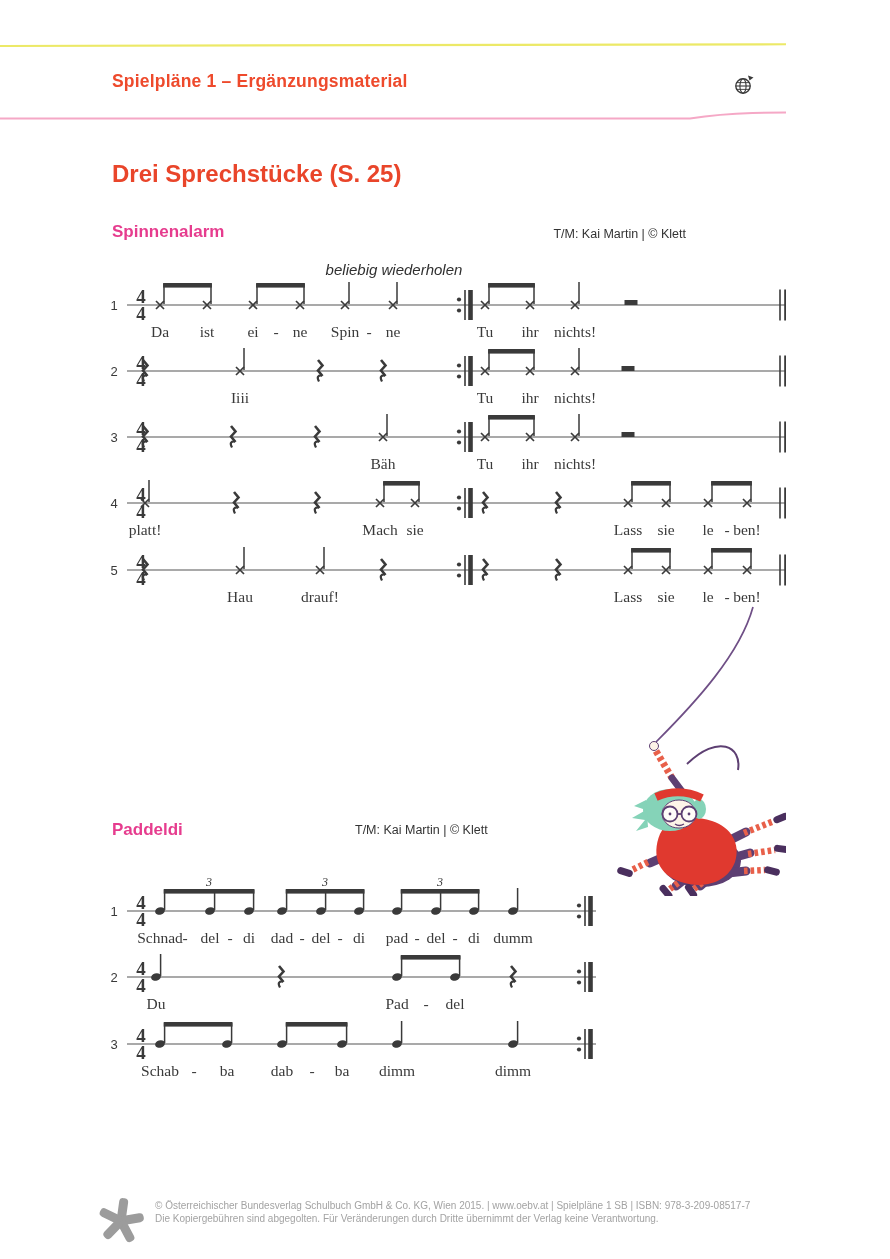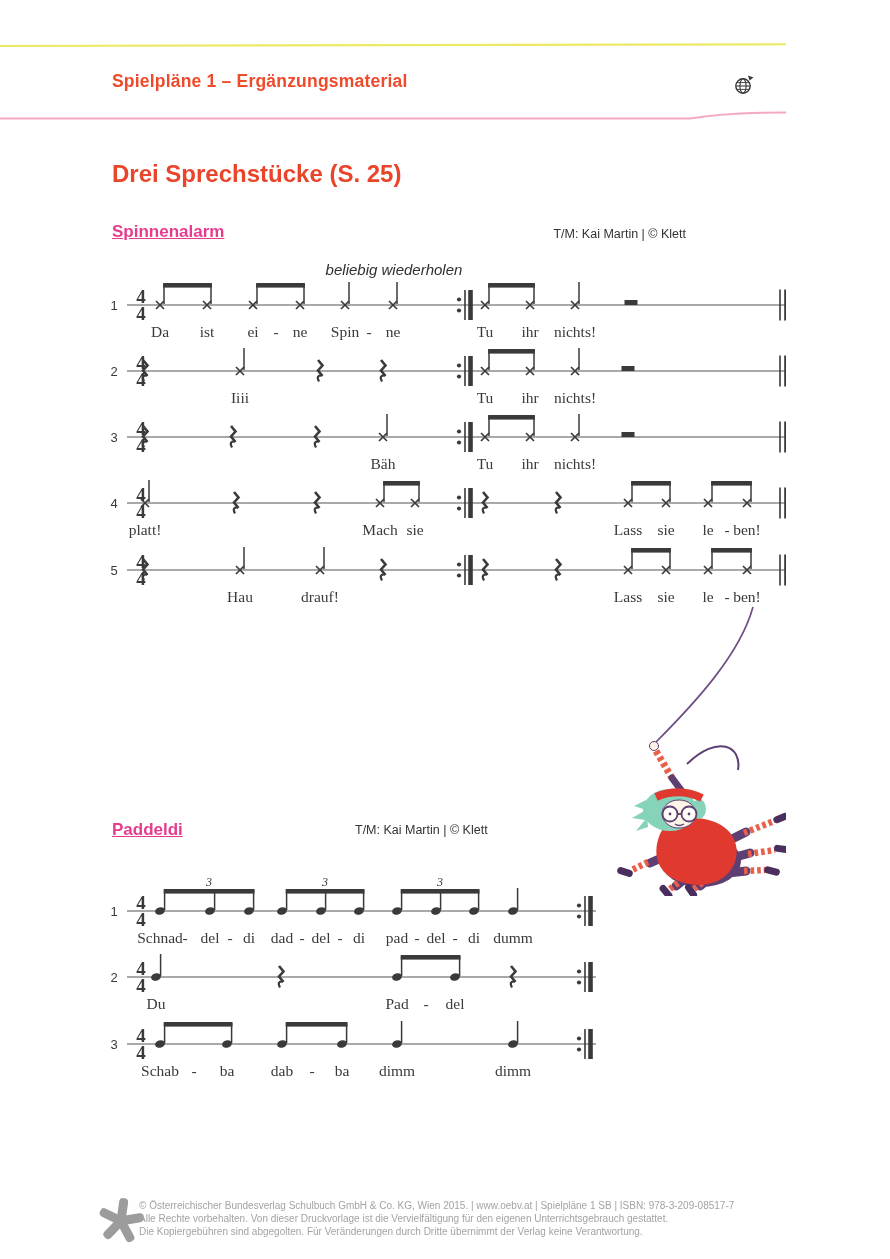--- a/index.html
+++ b/index.html
@@ -2,25 +2,25 @@
 <html><head>
 <meta charset="utf-8">
 <style>
   html,body{margin:0;padding:0;background:#ffffff;}
   .page{position:relative;width:786px;height:1259px;background:#ffffff;overflow:hidden;
         font-family:"Liberation Sans",sans-serif;color:#3a3a3a;}
   .abs{position:absolute;}
   .header-title{left:112px;top:71px;font-size:17.5px;font-weight:bold;color:#ee4a2c;letter-spacing:.2px;}
   .web-code{left:789px;top:79px;font-size:13px;color:#3a3a3a;}
   .page-title{left:112px;top:160px;font-size:24px;font-weight:bold;color:#e9452a;}
-  .sec-title{font-size:17px;font-weight:bold;color:#e63c8e;text-decoration:underline;}
+  .sec-title{font-size:17px;font-weight:bold;color:#e63c8e;}
   .credit{font-size:12.5px;color:#333;text-align:right;}
   .instr{font-size:15px;font-style:italic;color:#2f2f2f;}
   .staff{position:absolute;left:104px;width:700px;height:84px;}
-  .footer-text{left:139px;top:1199px;font-size:10px;line-height:13px;color:#a3a3a3;}
+  .footer-text{left:155px;top:1199px;font-size:10px;line-height:13px;color:#a3a3a3;}
   .page-num{left:796px;top:1207px;font-size:13.5px;color:#555;}
   svg{display:block;}
 </style>
 </head>
 <body>
 
 <div class="page">
 
   <svg class="abs" style="left:0;top:0;" width="890" height="130">
     <path d="M0,46 C220,43.5 540,45.5 890,44" stroke="#ece967" stroke-width="2.2" fill="none"></path>
@@ -427,18 +427,17 @@
     <g fill="#9c9c9c">
       <rect x="-4.5" y="-23" width="9" height="23" rx="4" transform="translate(23,25) rotate(8)"></rect>
       <rect x="-4.5" y="-23" width="9" height="23" rx="4" transform="translate(23,25) rotate(80)"></rect>
       <rect x="-4.5" y="-23" width="9" height="23" rx="4" transform="translate(23,25) rotate(152)"></rect>
       <rect x="-4.5" y="-23" width="9" height="23" rx="4" transform="translate(23,25) rotate(224)"></rect>
       <rect x="-4.5" y="-23" width="9" height="23" rx="4" transform="translate(23,25) rotate(296)"></rect>
     </g>
   </svg>
   <div class="abs footer-text">
     <div>© Österreichischer Bundesverlag Schulbuch GmbH &amp; Co. KG, Wien 2015. | www.oebv.at | Spielpläne 1 SB | ISBN: 978-3-209-08517-7</div>
-    <div>Alle Rechte vorbehalten. Von dieser Druckvorlage ist die Vervielfältigung für den eigenen Unterrichtsgebrauch gestattet.</div>
     <div>Die Kopiergebühren sind abgegolten. Für Veränderungen durch Dritte übernimmt der Verlag keine Verantwortung.</div>
   </div>
   <div class="abs page-num">1</div>
 
 </div>
 
 </body></html>

